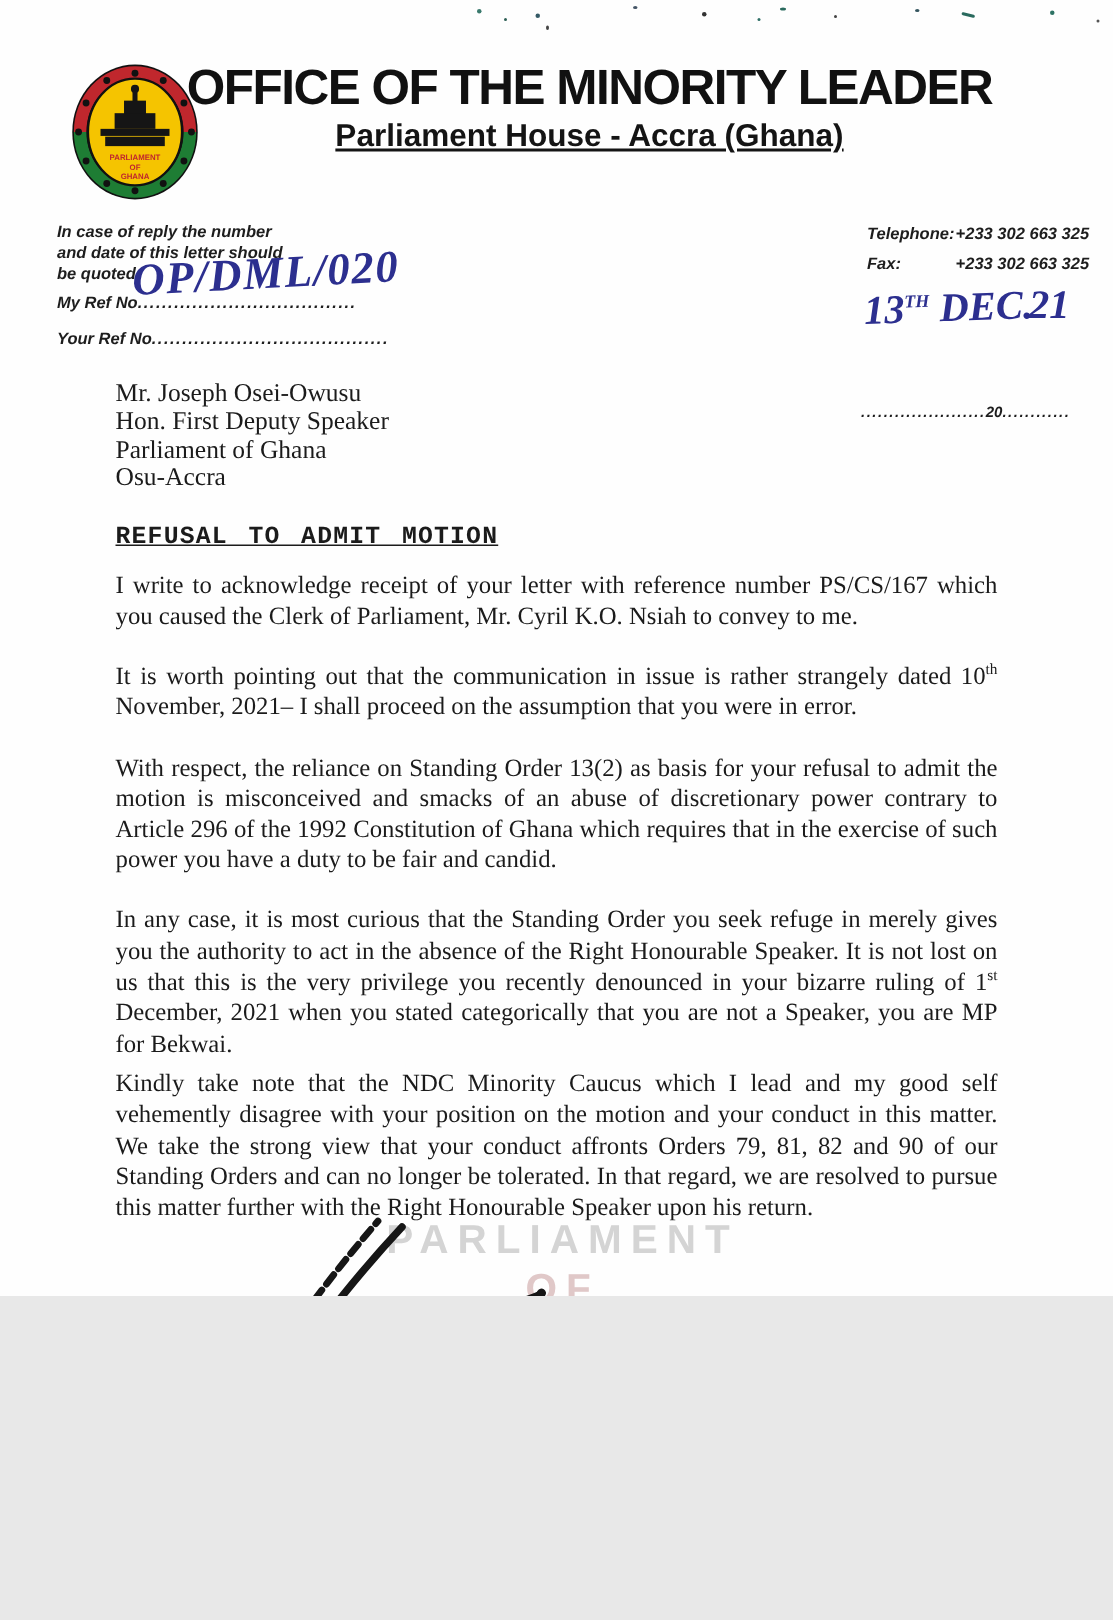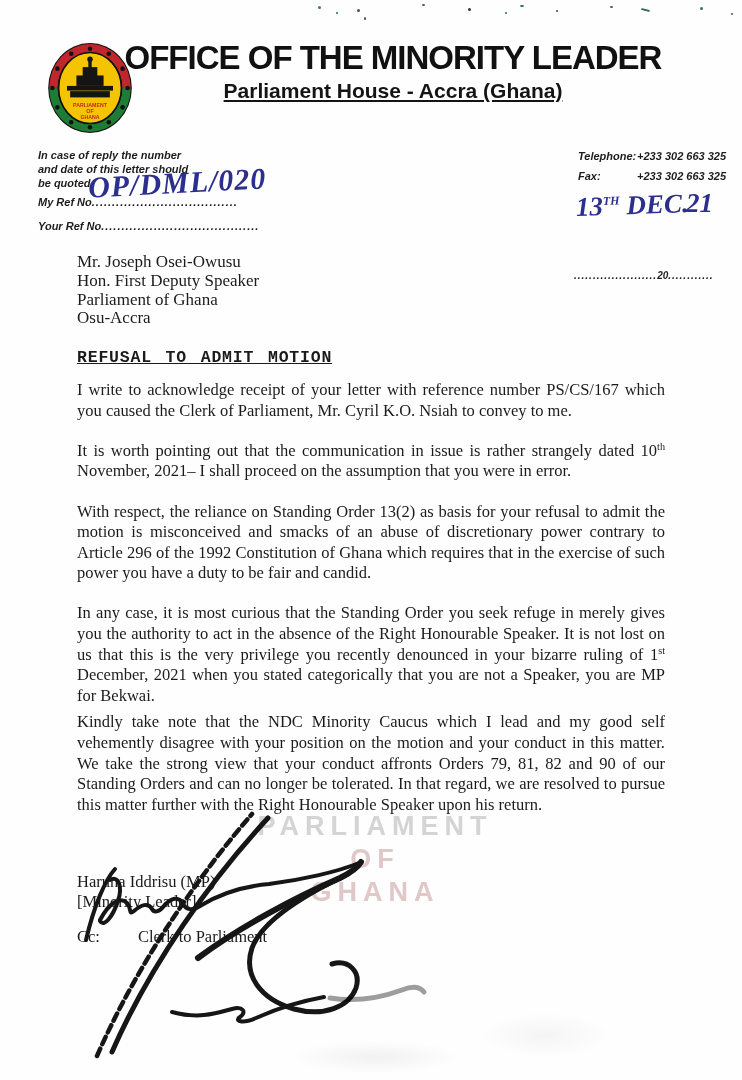--- a/index.html
+++ b/index.html
@@ -6,21 +6,21 @@
     --handwriting-ink:#2c2f8f;
     --signature-ink:#161616;
     --watermark-gray:#d4d4d4;
     --watermark-pink:#e0c8c8;
     --seal-red:#c0272d;
     --seal-green:#1e7d34;
     --seal-yellow:#f5c400;
   }
   html,body{margin:0;padding:0;background:#e8e8e8;}
   .page{
-    position:relative;width:742px;height:1080px;background:#fefefe;
+    position:relative;width:742px;height:864px;background:#fefefe;
     font-family:"Liberation Serif",serif;color:#1b1b1b;overflow:hidden;
     margin:0 auto;
   }
   
   .speck{position:absolute;border-radius:50%;}
   .smudge{position:absolute;border-radius:50%;pointer-events:none;}
   
   .seal{position:absolute;left:46px;top:42px;}
   .titles{position:absolute;left:0;top:40px;width:742px;text-align:center;padding-left:44px;box-sizing:border-box;}
   .title{font-family:"Liberation Sans",sans-serif;font-weight:bold;font-size:33px;letter-spacing:-1px;color:#111;line-height:36px;}

